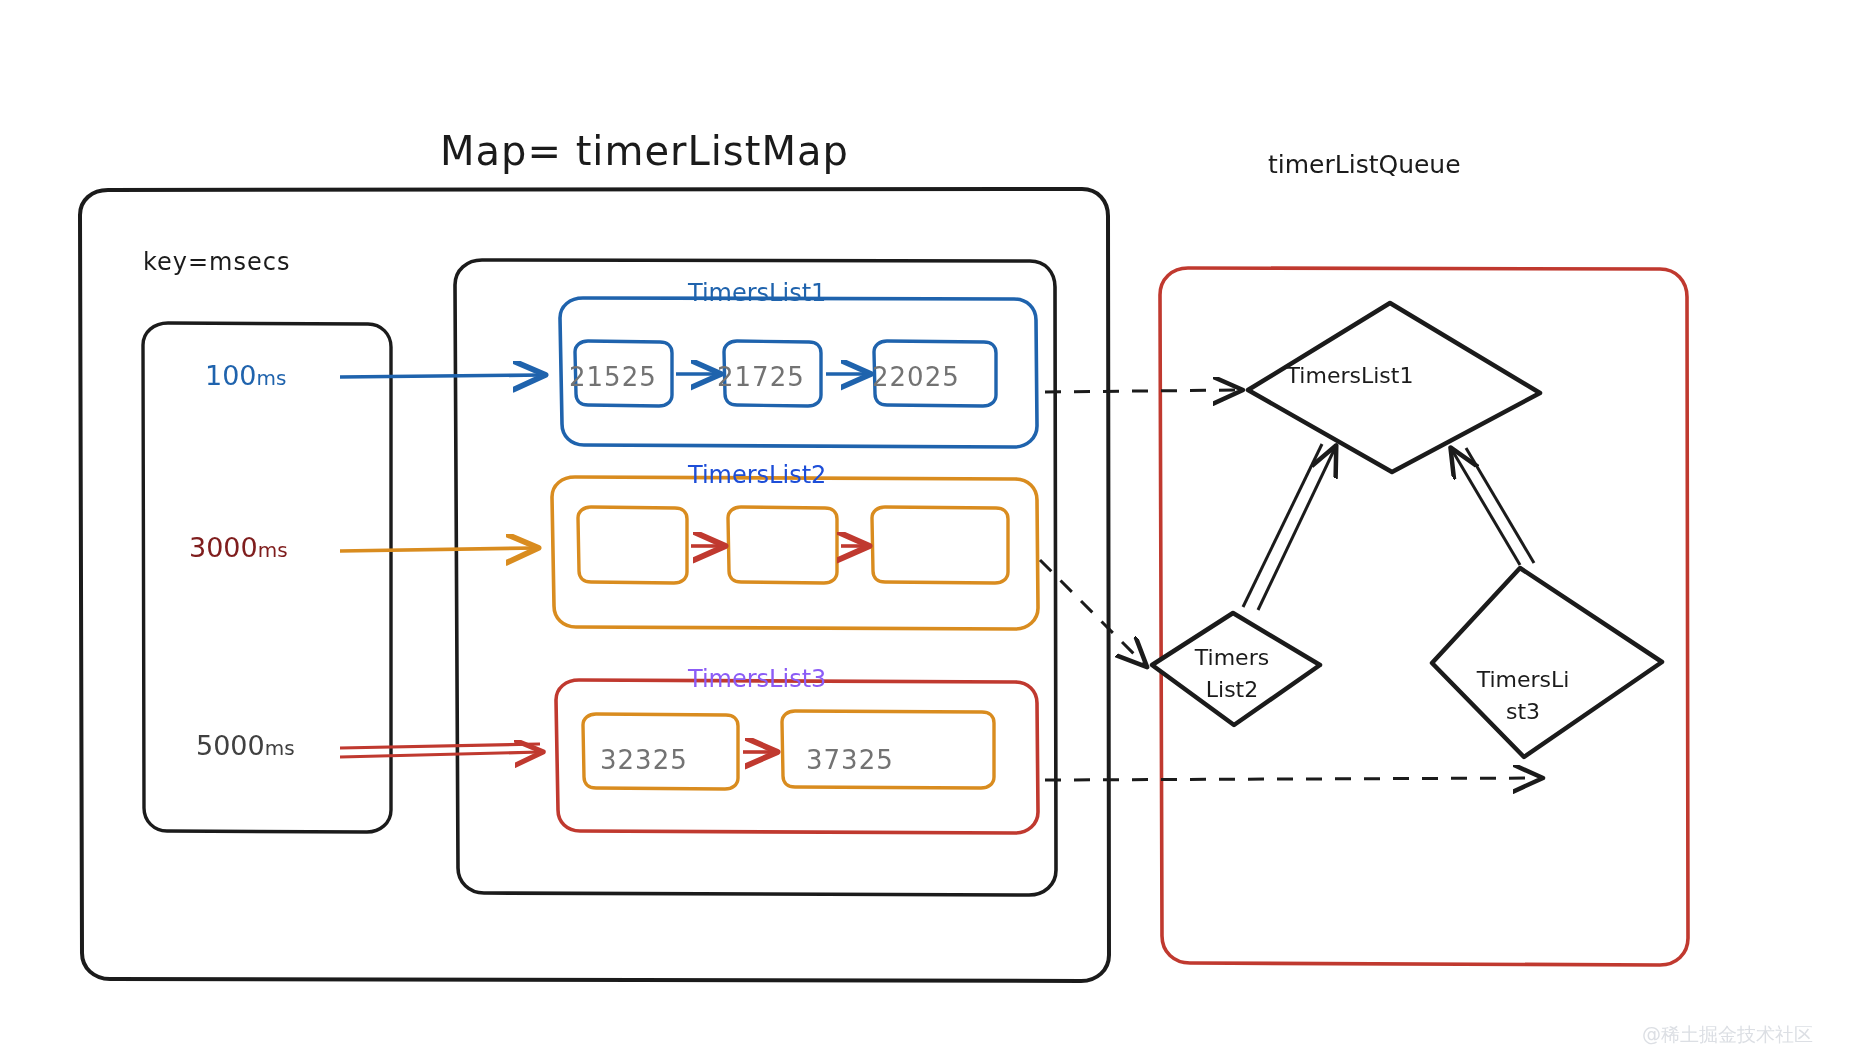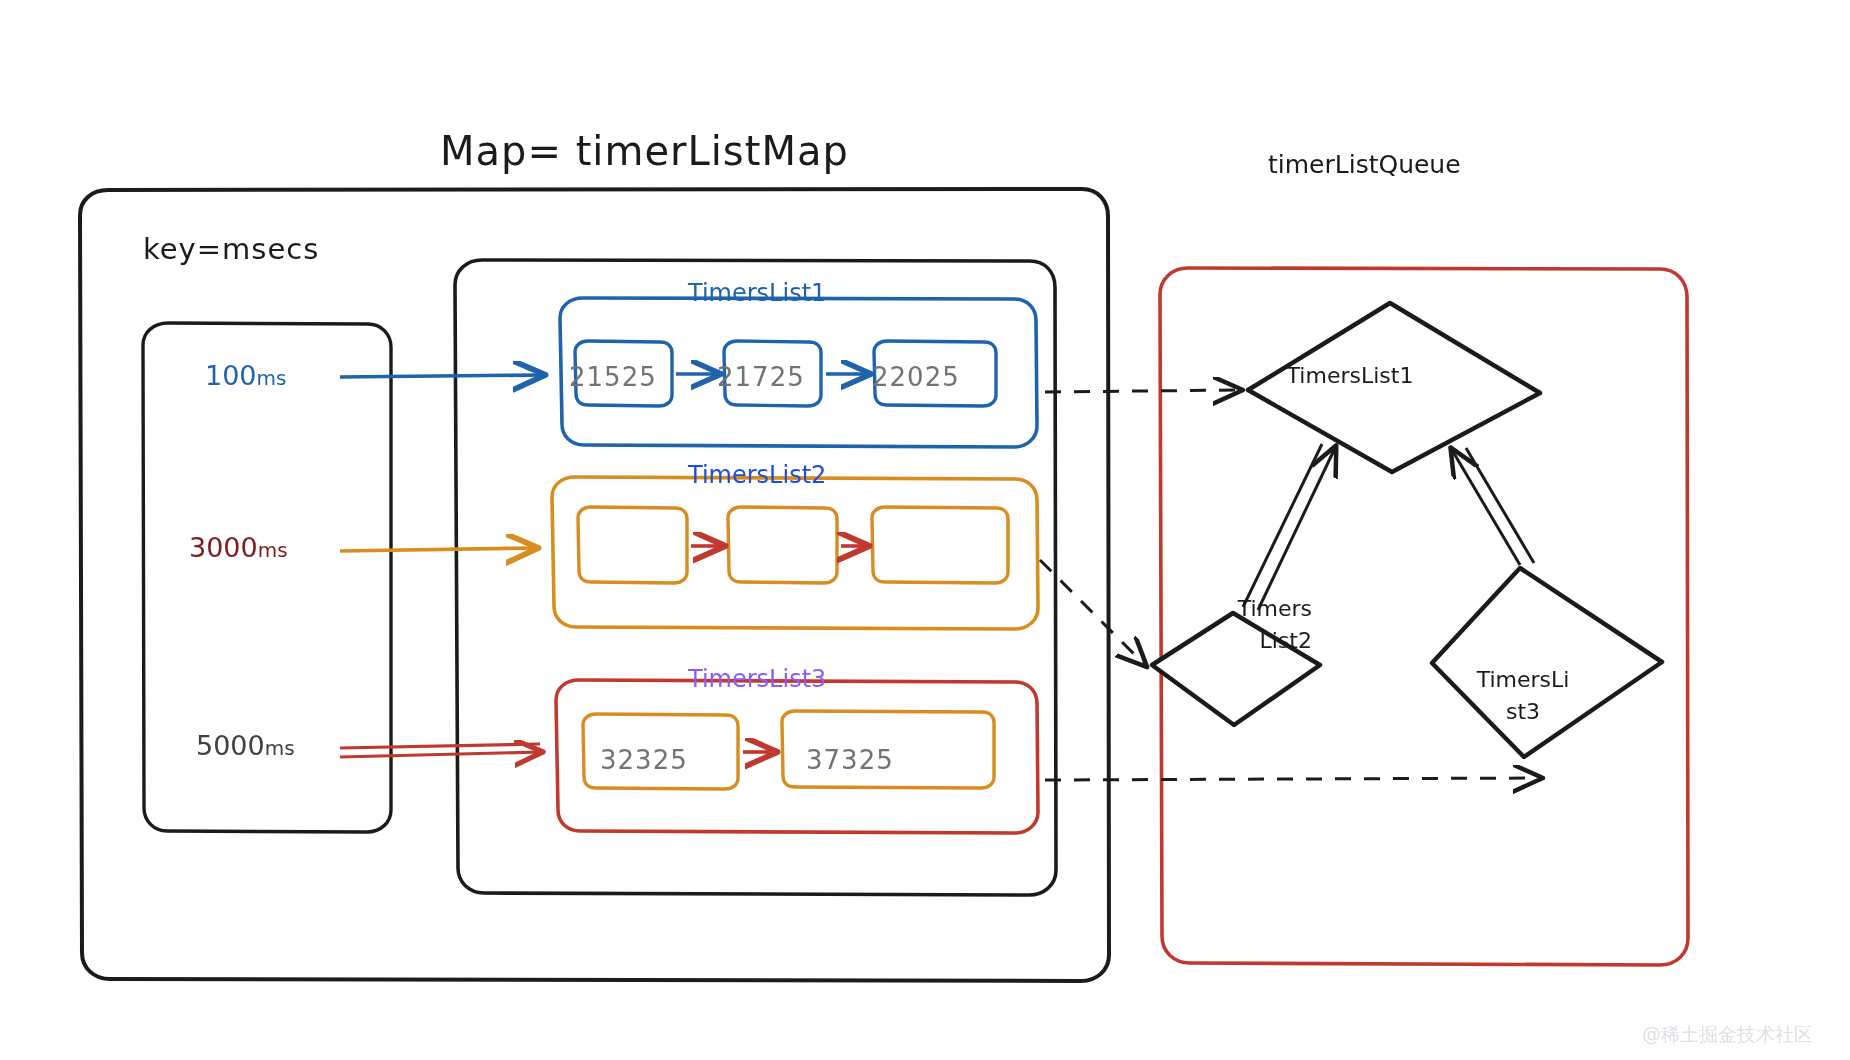--- a/index.html
+++ b/index.html
@@ -32,22 +32,22 @@
     font-size: 40px;
     color: #1b1b1b;
     letter-spacing: 1px;
   }
   #title-queue {
     left: 1268px; top: 150px;
     font-size: 25px;
     color: #1b1b1b;
   }
   #label-key {
-    left: 143px; top: 232px;
-    font-size: 29px;
+    left: 143px; top: 248px;
+    font-size: 24px;
     color: #1b1b1b;
     letter-spacing: 1px;
   }
   
   .key-val {
     font-size: 27px;
     font-weight: 500;
   }
   .key-val .unit { font-size: 20px; }
   #key-100  { left: 205px; top: 360px; color: #1f63ad; }
@@ -70,21 +70,21 @@
   #n31 { left: 600px; top: 745px; }
   #n32 { left: 806px; top: 745px; }
   
   .diamond-lbl {
     font-size: 22px;
     color: #1b1b1b;
     text-align: center;
     line-height: 1.45;
   }
   #d1 { left: 1240px; top: 360px; width: 220px; }
-  #d2 { left: 1152px; top: 593px; width: 160px; text-align: right; }
+  #d2 { left: 1152px; top: 642px; width: 160px; }
   #d3 { left: 1438px; top: 620px; width: 170px; margin-top: 44px; }
   
   #watermark {
     left: 1642px; top: 1022px;
     font-size: 19px;
     color: #dcdfe4;
     font-family: "DejaVu Sans", sans-serif;
   }
 </style>
 </head>

